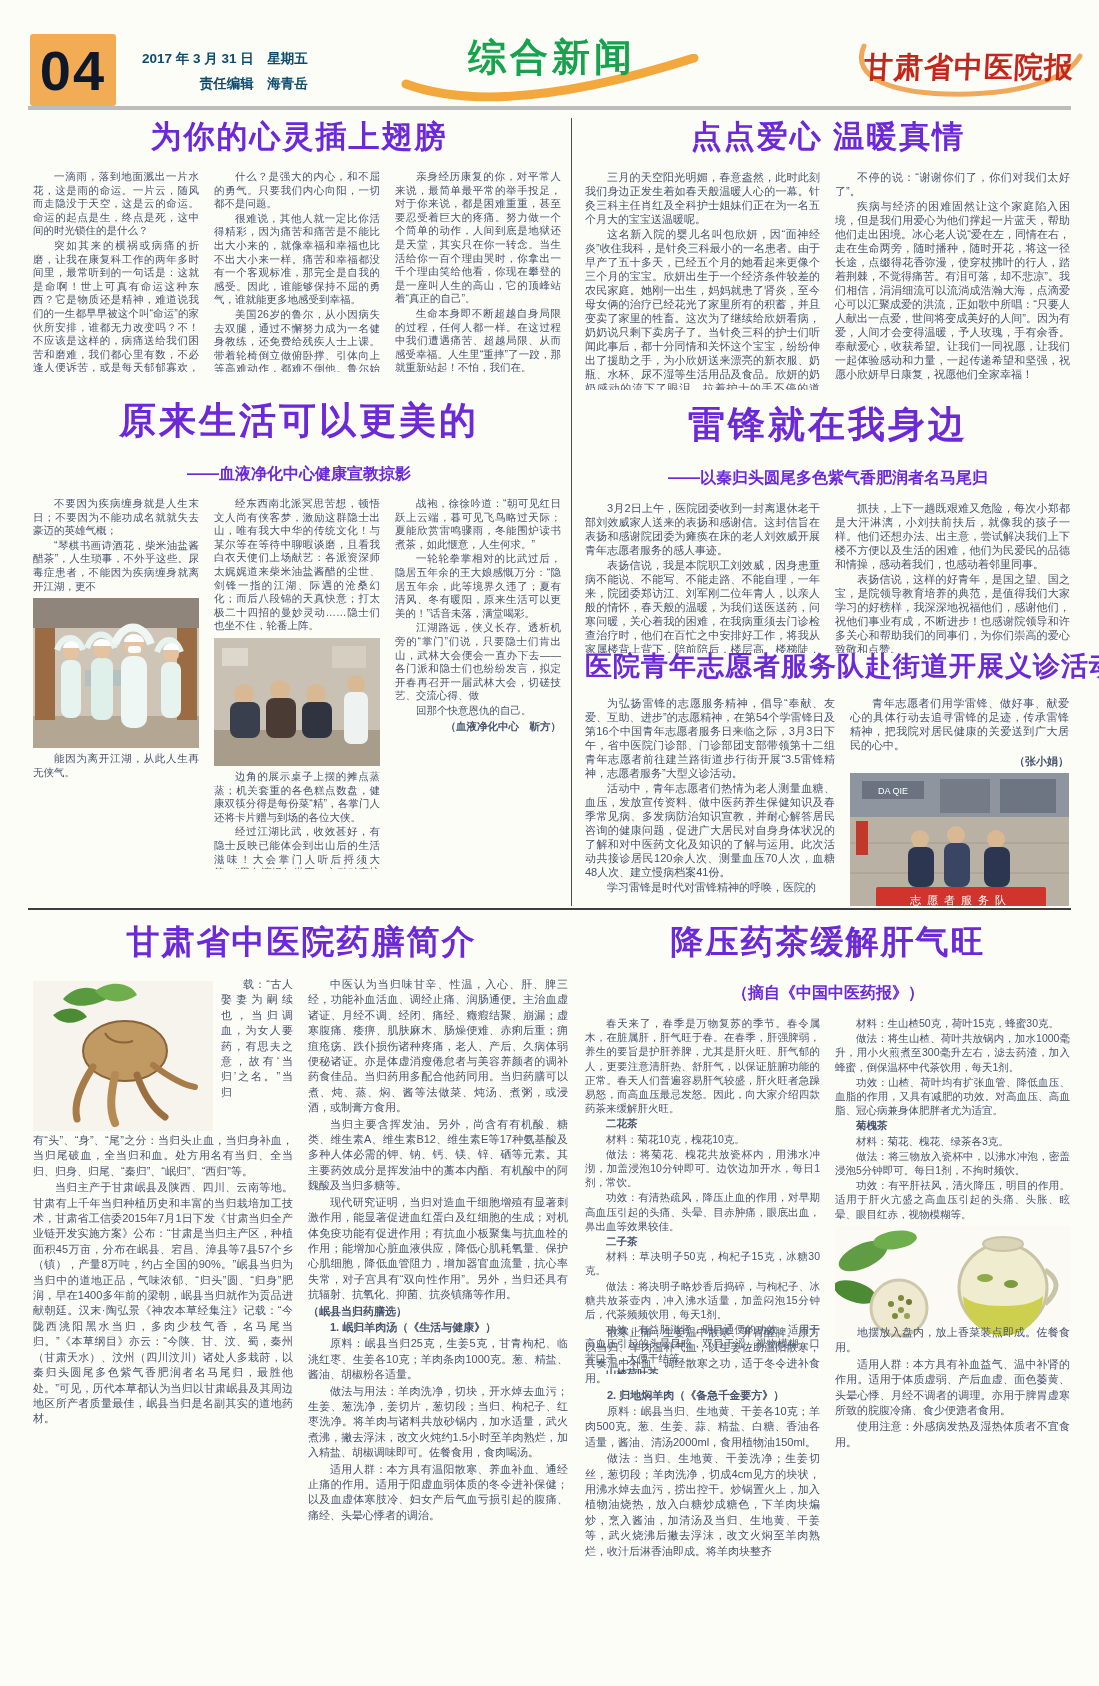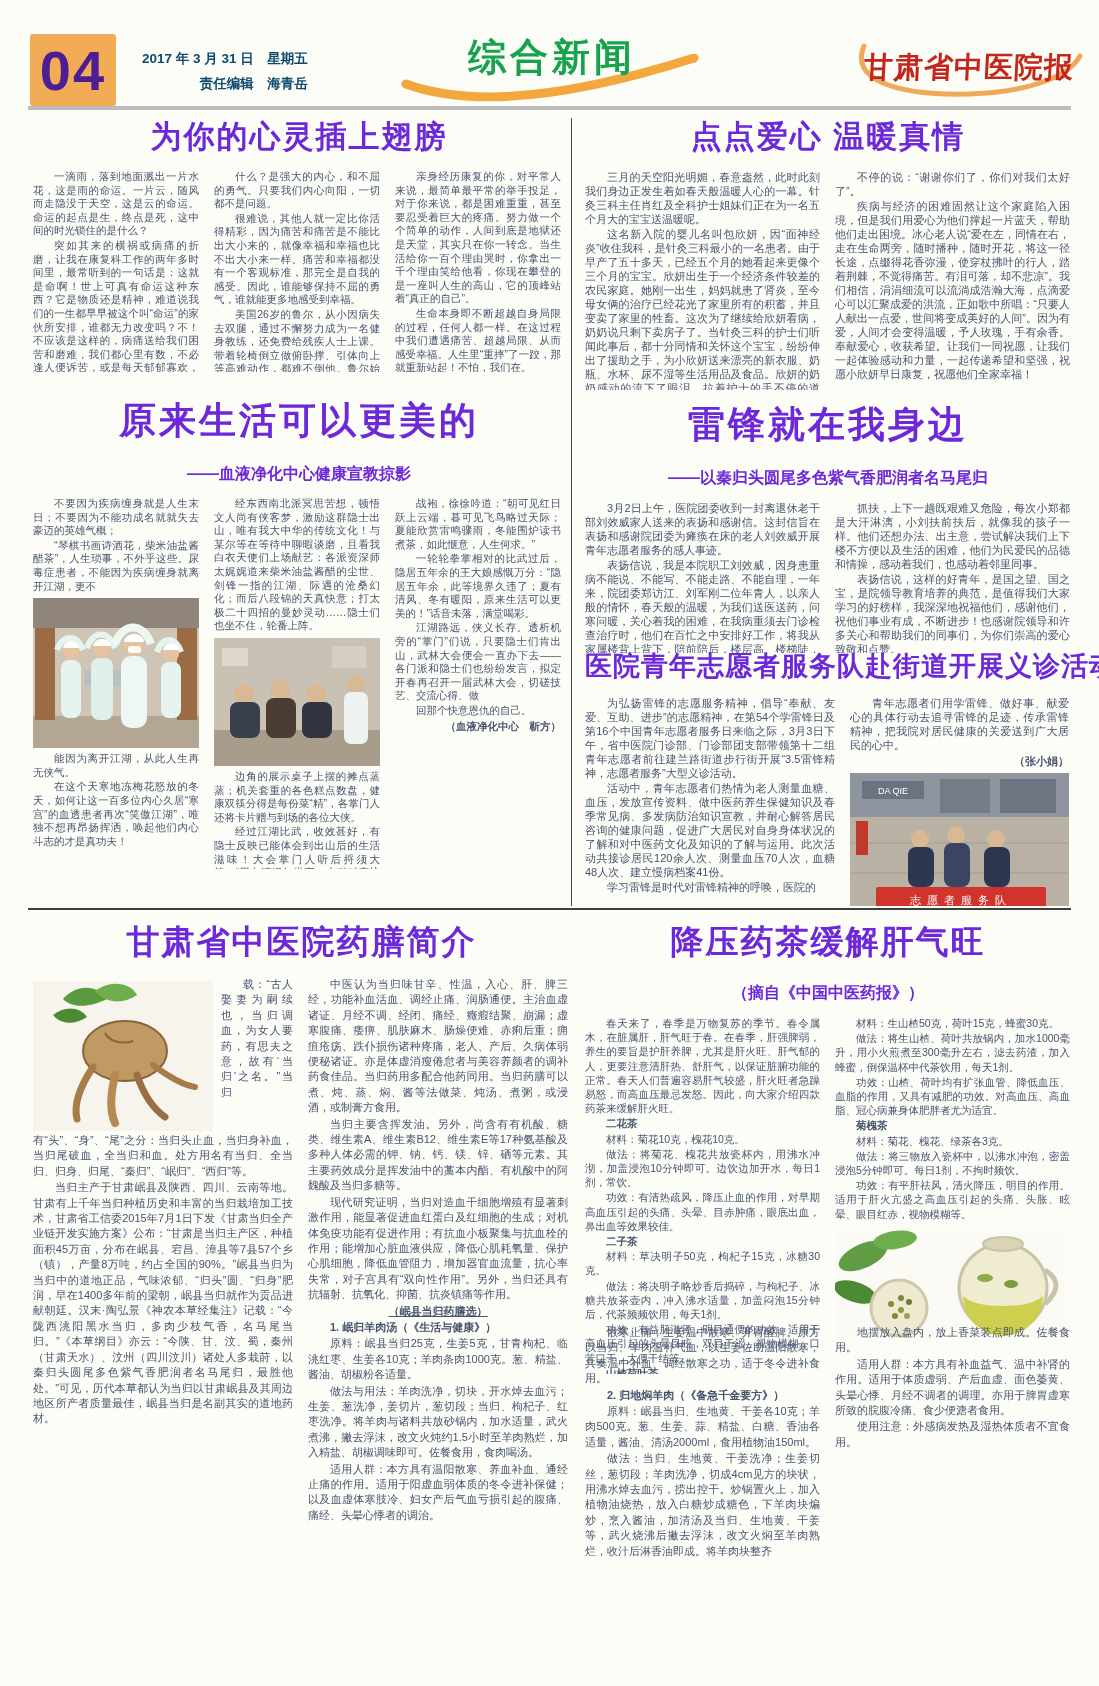--- a/index.html
+++ b/index.html
@@ -2,21 +2,21 @@
 <html><head>
 <meta charset="utf-8">
 <style>
   html,body{margin:0;padding:0;background:#e8e8e4;}
   .pg{position:relative;width:1099px;height:1686px;margin:0 auto;background:#fdfdf8;
       font-family:"Liberation Sans",sans-serif;color:#46536d;overflow:hidden;}
   .abs{position:absolute;}
   
   #pagenum-box{left:30px;top:34px;width:86px;height:72px;background:#F2AC55;border-radius:3px;
       display:flex;align-items:center;justify-content:center;}
-  #pagenum-box .num{font-size:56px;font-weight:800;color:#4c1d95;letter-spacing:2px;}
+  #pagenum-box .num{font-size:56px;font-weight:800;color:#0f172a;letter-spacing:2px;}
   #hdr-meta{left:142px;top:46px;font-size:13.5px;font-weight:bold;color:#0c4a6e;line-height:25px;}
   #hdr-meta .ed{padding-left:28px;text-align:right;}
   #secwrap{left:402px;top:32px;width:300px;height:68px;}
   #secwrap svg{position:absolute;left:-6px;top:22px;}
   .section-title{position:relative;font-size:38px;font-weight:800;color:#17A24D;letter-spacing:4px;text-align:center;}
   #mastwrap{left:850px;top:32px;width:236px;height:70px;}
   #mastwrap svg{position:absolute;left:0;top:2px;}
   .masthead{position:absolute;left:14px;top:16px;font-size:29px;font-weight:bold;color:#C3271B;
       font-family:"DejaVu Serif",serif;letter-spacing:1px;white-space:nowrap;transform:skewX(-3deg);}
   .hdr-rule{left:28px;top:106px;width:1043px;height:4px;background:#bcbcbc;}
@@ -27,21 +27,21 @@
   .t-blue{font-weight:800;color:#6d28d9;text-align:center;}
   .t1{font-size:31px;letter-spacing:2px;}
   .t2{font-size:37px;letter-spacing:3px;}
   .t3{font-size:27px;letter-spacing:1px;white-space:nowrap;}
   .t4{font-size:33px;letter-spacing:2px;}
   .subt{font-size:16px;font-weight:bold;color:#6d28d9;text-align:center;margin-top:18px;}
   .cols{display:flex;gap:15px;margin-top:12px;}
   .c{text-align:justify;overflow:hidden;}
   .c p{margin:0 0 1px 0;text-indent:2em;}
   .c p.sub{font-weight:bold;}
-  .c p.center{text-align:center;text-indent:0;font-weight:bold;text-decoration:underline;}
+  .c p.center{text-indent:0;font-weight:bold;}
   .c p.byline{text-align:right;font-weight:bold;text-indent:0;margin-top:2px;}
   .small{font-size:10.5px;line-height:13.6px;}
   .med{font-size:11px;line-height:14px;}
   .big{font-size:11px;line-height:15.4px;}
   .teaf{font-size:10.5px;line-height:14.2px;}
   
   #wings{left:33px;top:116px;width:532px;}   #wings .c{width:166px;height:202px;}
   #love{left:585px;top:116px;width:486px;}   #love .c{width:235px;height:220px;}
   #life{left:33px;top:396px;width:532px;}    #life .c{width:166px;height:372px;}
   #leifeng{left:585px;top:400px;width:486px;}#leifeng .c{width:235px;height:152px;}
@@ -141,21 +141,20 @@
           <rect x="88" y="58" width="26" height="72" rx="10" fill="#eef7f3"></rect>
           <circle cx="101" cy="48" r="10" fill="#e5c3a1"></circle>
             <path d="M91 44 a10 8 0 0 1 20 0" fill="#ffffff"></path>
           <rect x="95" y="48" width="13" height="7" rx="3" fill="#f8fcfa"></rect>
           <path d="M124 54 C130 38 142 38 148 54" fill="none" stroke="#e7f3ee" stroke-width="6"></path>
           <rect x="128" y="64" width="20" height="56" rx="8" fill="#e7f3ee"></rect>
           <circle cx="138" cy="56" r="8" fill="#e5c3a1"></circle>
             <path d="M130 52 a8 7 0 0 1 16 0" fill="#ffffff"></path>
         </svg>
         <p>能因为离开江湖，从此人生再无侠气。</p>
-        <p>在这个天寒地冻梅花怒放的冬天，如何让这一百多位内心久居“寒宫”的血透患者再次“笑傲江湖”，唯独不想再昂扬挥洒，唤起他们内心斗志的才是真功夫！</p>
       </div>
       <div class="c small">
         <p>经东西南北派冥思苦想，顿悟文人尚有侠客梦，激励这群隐士出山，唯有我大中华的传统文化！与某尔等在等待中聊暇谈磨，且看我白衣天使们上场献艺：各派资深师太娓娓道来柴米油盐酱醋的尘世、剑锋一指的江湖、际遇的沧桑幻化；而后八段锦的天真快意；打太极二十四招的曼妙灵动……隐士们也坐不住，轮番上阵。</p>
         <svg class="photo" width="166" height="128" viewBox="0 0 166 128">
           <rect width="166" height="128" fill="#c9c1b4"></rect>
           <rect y="92" width="166" height="36" fill="#a89c8a"></rect>
           <rect x="8" y="10" width="26" height="18" fill="#ded8cc"></rect>
             <rect x="118" y="8" width="34" height="22" fill="#d5cfc2"></rect>
           <circle cx="30" cy="56" r="10" fill="#d9b894"></circle>
             <rect x="16" y="64" width="30" height="36" rx="8" fill="#3a3f4d"></rect>

